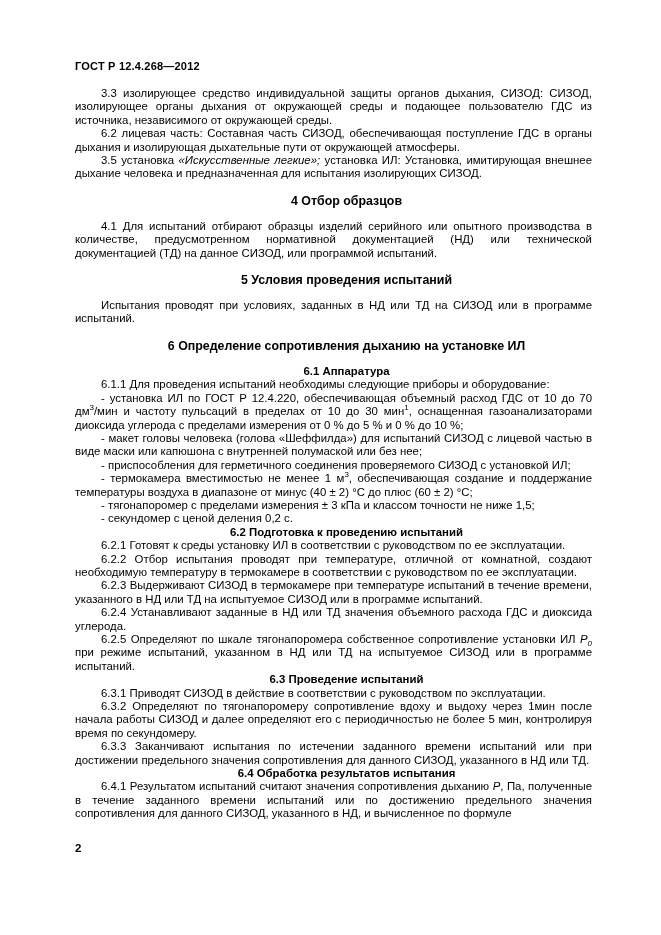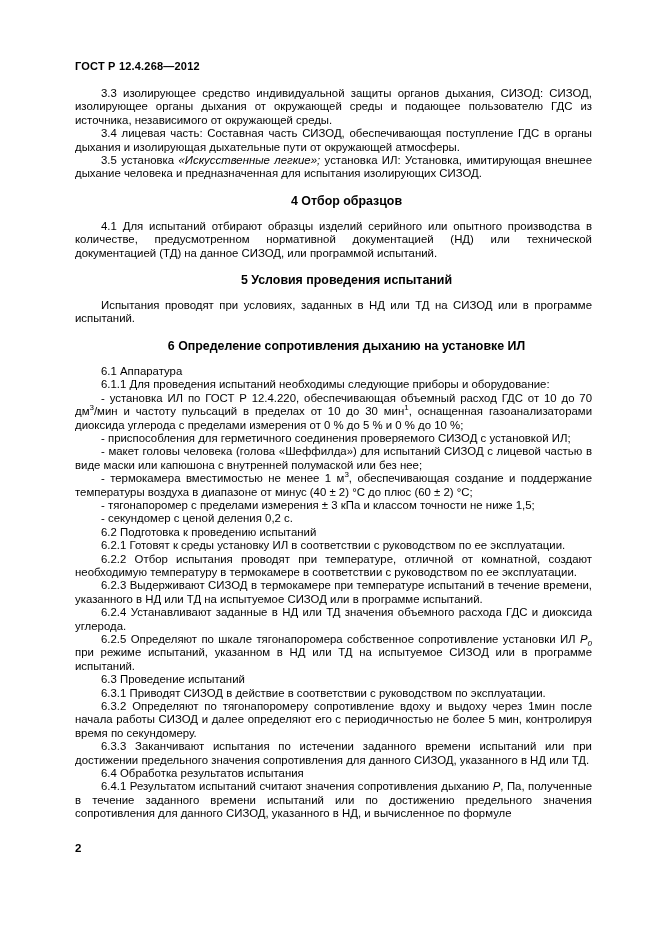--- a/index.html
+++ b/index.html
@@ -37,22 +37,22 @@
     margin: 0;
   }
   .block.h2 {
     font-size: 12.4px;
     font-weight: bold;
     line-height: 15px;
     text-align: center;
     margin: 13px 0 11px 0;
   }
   .block.h3 {
-    font-weight: normal;
-    text-align: left;
+    font-weight: bold;
+    text-align: center;
   }
   .b { font-weight: normal; }
   .i { font-style: italic; }
   sup {
     font-size: 8px;
     line-height: 0;
     vertical-align: super;
   }
   sub {
     font-size: 8px;
@@ -68,32 +68,32 @@
   }
 </style>
 </head>
 <body>
 
 <div class="page">
   <div class="doc">
     <div class="doc-header">ГОСТ Р 12.4.268—2012</div>
     <div class="doc-body">
         <div class="block p"><span>3.3 </span><span class="b">изолирующее средство индивидуальной защиты органов дыхания,</span><span> СИЗОД: СИЗОД, изолирующее органы дыхания от окружающей среды и подающее пользователю ГДС из источника, независимого от окружающей среды.</span></div>
-        <div class="block p"><span>3.4 </span><span class="b">лицевая часть:</span><span> Составная часть СИЗОД, обеспечивающая поступление ГДС в органы дыхания и изолирующая дыхательные пути от окружающей атмосферы.</span></div>
+        <div class="block p"><span>6.2 </span><span class="b">лицевая часть:</span><span> Составная часть СИЗОД, обеспечивающая поступление ГДС в органы дыхания и изолирующая дыхательные пути от окружающей атмосферы.</span></div>
         <div class="block p"><span>3.5 </span><span class="b">установка </span><span class="b i">«Искусственные легкие»;</span><span> установка ИЛ: Установка, имитирующая внешнее дыхание человека и предназначенная для испытания изолирующих СИЗОД.</span></div>
         <div class="block h2"><span>4 Отбор образцов</span></div>
         <div class="block p"><span>4.1 Для испытаний отбирают образцы изделий серийного или опытного производства в количестве, предусмотренном нормативной документацией (НД) или технической документацией (ТД) на данное СИЗОД, или программой испытаний.</span></div>
         <div class="block h2"><span>5 Условия проведения испытаний</span></div>
         <div class="block p"><span>Испытания проводят при условиях, заданных в НД или ТД на СИЗОД или в программе испытаний.</span></div>
         <div class="block h2"><span>6 Определение сопротивления дыханию на установке ИЛ</span></div>
         <div class="block h3"><span>6.1 Аппаратура</span></div>
         <div class="block p"><span>6.1.1 Для проведения испытаний необходимы следующие приборы и оборудование:</span></div>
         <div class="block p"><span>- установка ИЛ по ГОСТ Р 12.4.220, обеспечивающая объемный расход ГДС от 10 до 70 дм</span><sup>3</sup><span>/мин и частоту пульсаций в пределах от 10 до 30 мин</span><sup>1</sup><span>, оснащенная газоанализаторами диоксида углерода с пределами измерения от 0 % до 5 % и 0 % до 10 %;</span></div>
+        <div class="block p"><span>- макет головы человека (голова «Шеффилда») для испытаний СИЗОД с лицевой частью в виде маски или капюшона с внутренней полумаской или без нее;</span></div>
         <div class="block p"><span>- приспособления для герметичного соединения проверяемого СИЗОД с установкой ИЛ;</span></div>
-        <div class="block p"><span>- макет головы человека (голова «Шеффилда») для испытаний СИЗОД с лицевой частью в виде маски или капюшона с внутренней полумаской или без нее;</span></div>
         <div class="block p"><span>- термокамера вместимостью не менее 1 м</span><sup>3</sup><span>, обеспечивающая создание и поддержание температуры воздуха в диапазоне от минус (40 ± 2) °С до плюс (60 ± 2) °С;</span></div>
         <div class="block p"><span>- тягонапоромер с пределами измерения ± 3 кПа и классом точности не ниже 1,5;</span></div>
         <div class="block p"><span>- секундомер с ценой деления 0,2 с.</span></div>
         <div class="block h3"><span>6.2 Подготовка к проведению испытаний</span></div>
         <div class="block p"><span>6.2.1 Готовят к среды установку ИЛ в соответствии с руководством по ее эксплуатации.</span></div>
         <div class="block p"><span>6.2.2 Отбор испытания проводят при температуре, отличной от комнатной, создают необходимую температуру в термокамере в соответствии с руководством по ее эксплуатации.</span></div>
         <div class="block p"><span>6.2.3 Выдерживают СИЗОД в термокамере при температуре испытаний в течение времени, указанного в НД или ТД на испытуемое СИЗОД или в программе испытаний.</span></div>
         <div class="block p"><span>6.2.4 Устанавливают заданные в НД или ТД значения объемного расхода ГДС и диоксида углерода.</span></div>
         <div class="block p"><span>6.2.5 Определяют по шкале тягонапоромера собственное сопротивление установки ИЛ </span><span class="i">P</span><sub class="i">0</sub><span> при режиме испытаний, указанном в НД или ТД на испытуемое СИЗОД или в программе испытаний.</span></div>
         <div class="block h3"><span>6.3 Проведение испытаний</span></div>

